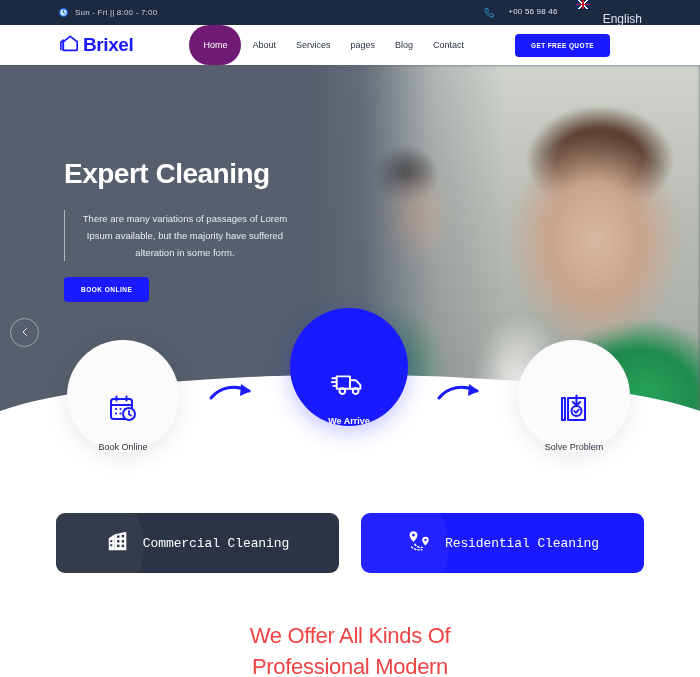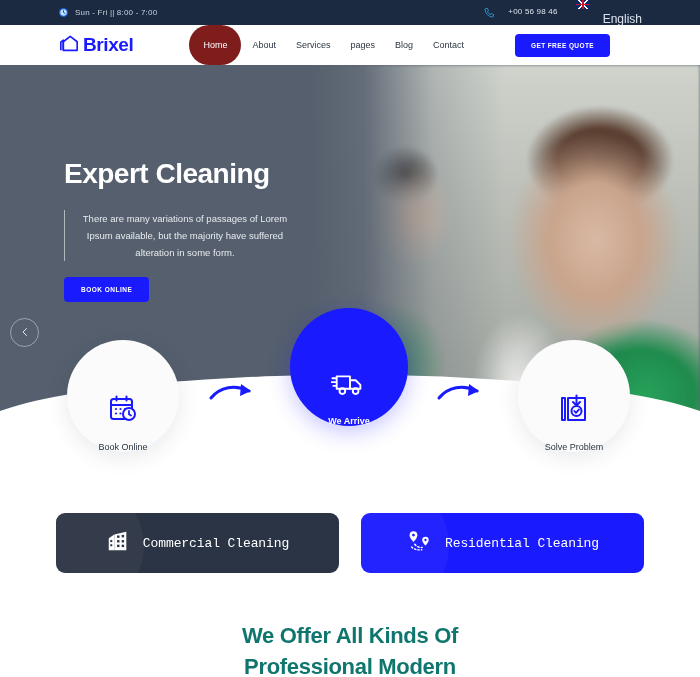--- a/index.html
+++ b/index.html
@@ -53,21 +53,21 @@
     padding: 0 58px;
     z-index: 30;
   }
   .logo { display: flex; align-items: center; gap: 3px; }
   .logo-text { font-size: 19px; font-weight: 700; color: #1a1aff; letter-spacing: -.4px; }
   .nav-links { display: flex; align-items: center; gap: 2px; margin-left: 56px; }
   .nav-link {
     font-size: 9px; color: #2b3440; padding: 5px 9px; border-radius: 20px;
     white-space: nowrap;
   }
-  .nav-link.active { background: #7f1d1d; color: #ffffff; padding: 15px 14px; font-weight: 500; }
+  .nav-link.active { background: #701a75; color: #ffffff; padding: 15px 14px; font-weight: 500; }
   .quote-btn {
     margin-left: auto;
     background: #1a1aff; color: #fff;
     font-size: 6.5px; font-weight: 700; letter-spacing: .4px;
     padding: 8px 16px; border-radius: 4px;
     border: none; white-space: nowrap;
   }
 
   
   .hero {
@@ -180,21 +180,21 @@
   }
   .card-label { font-size: 13px; color: #ffffff; font-weight: 500; letter-spacing: -.1px; z-index: 2; }
   .card-icon { z-index: 2; display: block; }
 
   
   .section-head {
     position: absolute; top: 620px; left: 0; width: 700px;
     text-align: center; z-index: 25;
   }
   .section-head .line {
-    font-size: 22px; font-weight: 700; color: #0f766e; line-height: 31px;
+    font-size: 22px; font-weight: 400; color: #ef4444; line-height: 31px;
     letter-spacing: -.3px;
   }
 </style>
 </head>
 <body>
 
 <div class="page">
 
   <div class="topbar">
     <div class="topbar-left">

